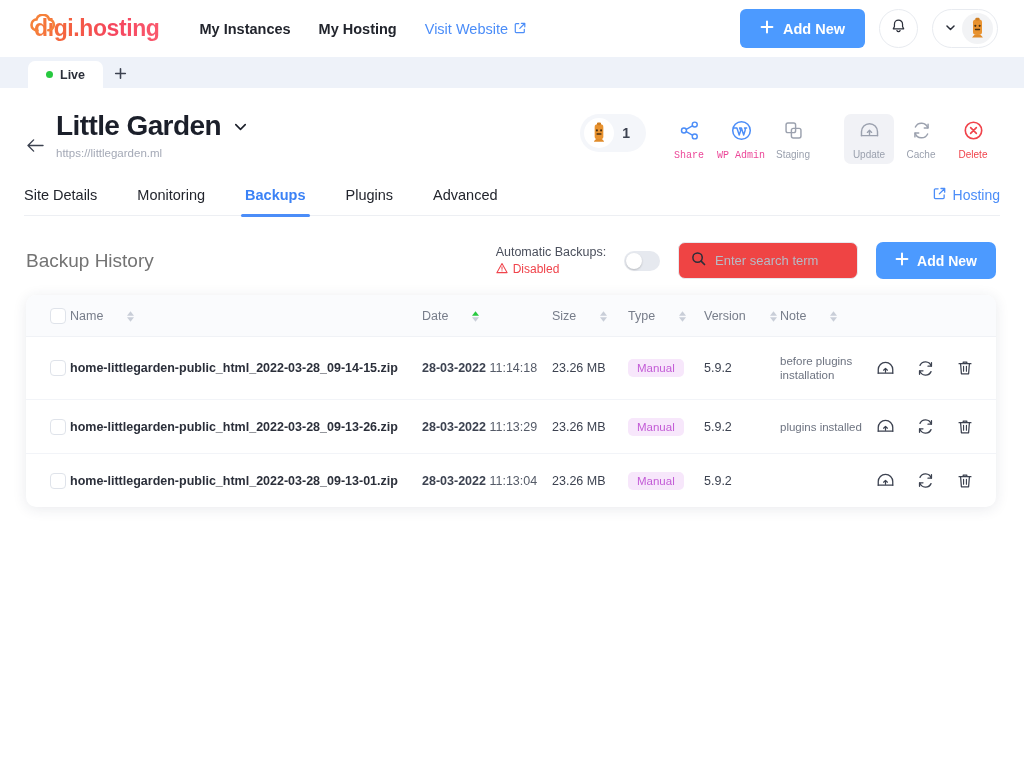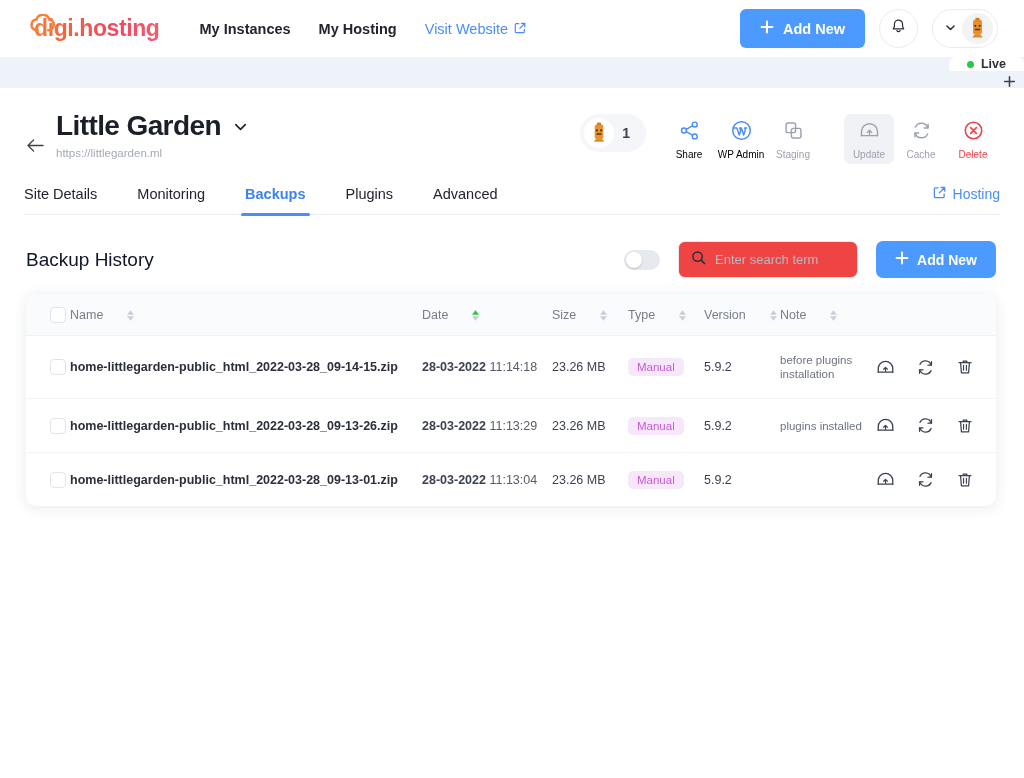--- a/index.html
+++ b/index.html
@@ -107,23 +107,22 @@
     overflow: hidden;
     flex: none;
   }
 
   
   .tabstrip {
     height: 31px;
     background: #eef2f9;
     display: flex;
     align-items: flex-end;
-    padding-left: 12px;
+    padding-left: 28px;
     gap: 2px;
-    flex-direction: column;
   }
   .inst-tab {
     background: #ffffff;
     border-radius: 7px 7px 0 0;
     height: 27px;
     display: flex;
     align-items: center;
     gap: 7px;
     padding: 0 18px;
     font-size: 12.5px;
@@ -193,21 +192,21 @@
     width: 50px;
     padding: 6px 0 4px;
     border-radius: 7px;
     display: flex;
     flex-direction: column;
     align-items: center;
     gap: 4px;
     cursor: pointer;
   }
   .act .act-label { font-size: 10px; font-weight: 400; }
-  .act.blue { color: #000000; }
+  .act.blue { color: #ec4899; font-family: Liberation Mono, monospace; }
   .act.gray { color: #9ba1ae; }
   .act.red  { color: #f0434b; }
   .act.sel  { background: #f1f2f6; margin-left: 24px; }
 
   
   .navtabs {
     margin: 22px 24px 0 24px;
     border-bottom: 1px solid #edeff3;
     display: flex;
     align-items: center;
@@ -243,21 +242,21 @@
     cursor: pointer;
     text-decoration: none;
   }
 
   
   .backup-bar {
     margin: 26px 28px 0 26px;
     display: flex;
     align-items: center;
   }
-  .section-title { font-size: 19px; color: #0f172a; font-weight: 400; }
+  .section-title { font-size: 19px; color: #737373; font-weight: 400; }
   .bar-right {
     margin-left: auto;
     display: flex;
     align-items: center;
     gap: 18px;
   }
   .auto-backups { text-align: left; }
   .auto-label { font-size: 12.5px; color: #4a4f5c; }
   .auto-status {
     font-size: 12px;
@@ -583,20 +582,33 @@
         <path d="M8.6 1.6h4v4M12.4 1.8 6.8 7.4" fill="none" stroke="#4b8df8" stroke-width="1.4" stroke-linecap="round" stroke-linejoin="round"></path>
       </svg>
     </span>
     <span>Hosting</span>
   </a>
 </div>
 
 <div class="backup-bar">
   <div class="section-title">Backup History</div>
   <div class="bar-right">
+    <div class="auto-backups">
+      <div class="auto-label">Automatic Backups:</div>
+      <div class="auto-status">
+        <span>
+          <svg width="12" height="12" viewBox="0 0 14 14">
+            <path d="M7 1.8 13 12.4H1z" fill="none" stroke="#f0434b" stroke-width="1.2" stroke-linejoin="round"></path>
+            <path d="M7 5.6v2.8" stroke="#f0434b" stroke-width="1.2" stroke-linecap="round"></path>
+            <circle cx="7" cy="10.3" r="0.65" fill="#f0434b"></circle>
+          </svg>
+        </span>
+        <span>Disabled</span>
+      </div>
+    </div>
     <div class="toggle"></div>
     <div class="searchbox">
       <span>
         <svg width="15" height="15" viewBox="0 0 16 16">
           <circle cx="7" cy="7" r="5" fill="none" stroke="#2b2f3a" stroke-width="1.6"></circle>
           <path d="M10.8 10.8 14.4 14.4" stroke="#2b2f3a" stroke-width="1.8" stroke-linecap="round"></path>
         </svg>
       </span>
       <input type="text" placeholder="Enter search term" style="">
     </div>

